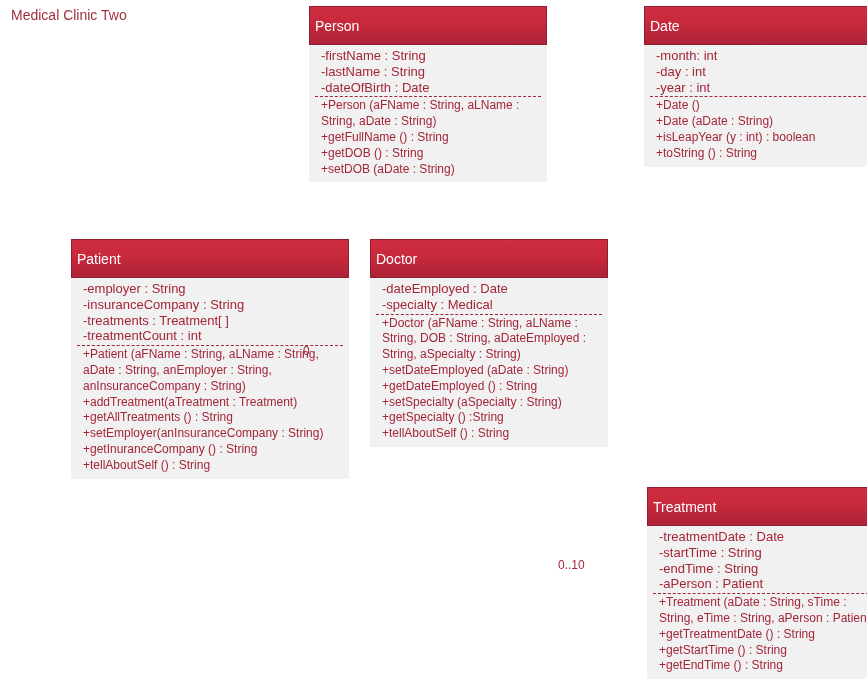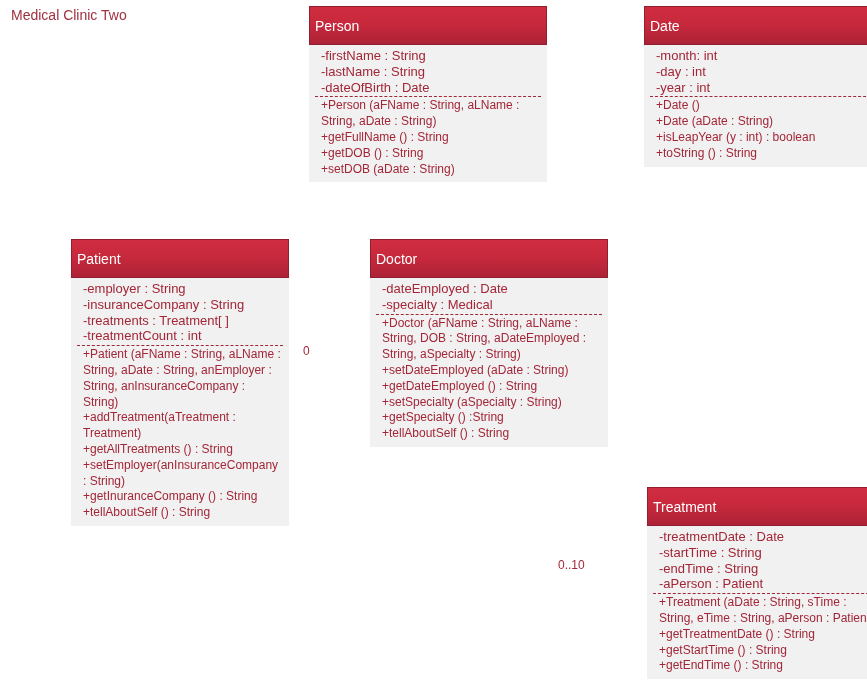--- a/index.html
+++ b/index.html
@@ -54,21 +54,21 @@
       <div class="divider"></div>
       <div class="uml-ops">
           <div class="uml-line">+Date ()</div>
           <div class="uml-line">+Date (aDate : String)</div>
           <div class="uml-line">+isLeapYear (y : int) : boolean</div>
           <div class="uml-line">+toString () : String</div>
         </div>
     </div>
   </div>
 
-  <div class="uml-class" id="cls-patient" style="left:51px;top:239px;width:218px;">
+  <div class="uml-class" id="cls-patient" style="left:51px;top:239px;width:278px;">
     <div class="uml-header">Patient</div>
     <div class="uml-body">
       <div class="uml-attrs">
           <div class="uml-line">-employer : String</div>
           <div class="uml-line">-insuranceCompany : String</div>
           <div class="uml-line">-treatments : Treatment[ ]</div>
           <div class="uml-line">-treatmentCount : int</div>
         </div>
       <div class="divider"></div>
       <div class="uml-ops">

